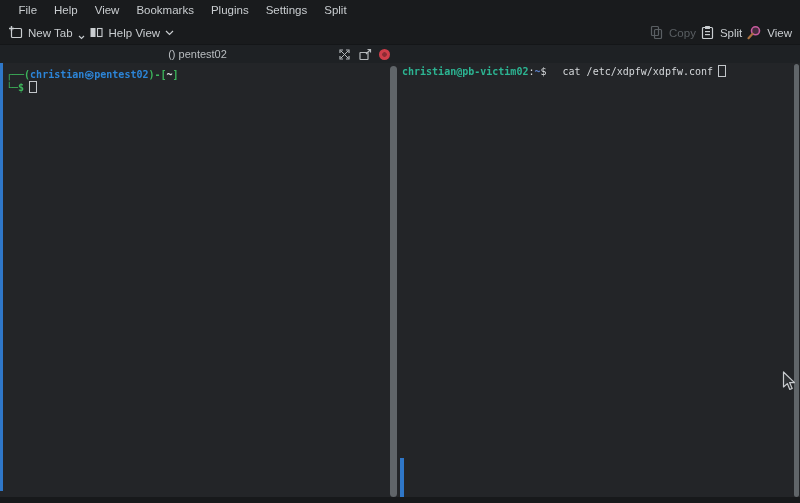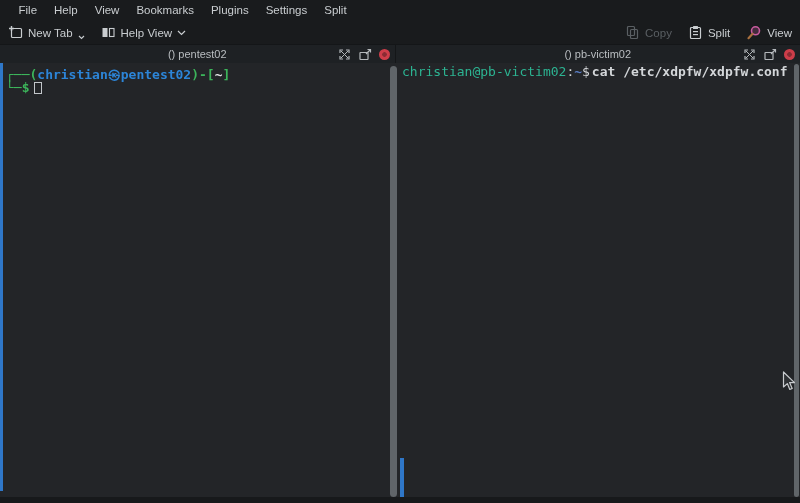--- a/index.html
+++ b/index.html
@@ -10,21 +10,21 @@
     -webkit-font-smoothing:antialiased;
   }
   .menubar{
     position:absolute;top:0;left:0;right:0;height:21px;
     display:flex;align-items:center;padding-left:10px;
     background:#191b1d;color:#c9cdd0;font-size:11.5px;
   }
   .menu-item{padding:0 8.5px;line-height:21px;cursor:default;}
   .toolbar{
     position:absolute;top:21px;left:0;right:0;height:23px;
-    display:flex;align-items:center;gap:16px;padding:0 8px;
+    display:flex;align-items:center;gap:4px;padding:0 8px;
     background:#191b1d;color:#c9cdd0;font-size:11.5px;
     border-bottom:1px solid #141618;
   }
   .tb-btn{display:flex;align-items:center;gap:5px;cursor:default;}
   .tb-btn.disabled{color:#5a5f63;align-items:center;}
   .tb-spacer{flex:1;}
   .headers{
     position:absolute;top:45px;left:0;right:0;height:18px;display:flex;
     background:#1e2124;
   }
@@ -35,34 +35,34 @@
   .split-header.left{width:395px;}
   .split-header.right{width:405px;border-left:1px solid #141618;}
   .hdr-icons{position:absolute;right:5px;top:0;height:100%;display:flex;align-items:center;gap:7px;}
   .close-btn{
     width:11px;height:11px;border-radius:50%;
     background:radial-gradient(circle at 50% 50%, #8a2b33 0 2px, #cd3d49 2.6px);
   }
   .term-area{position:absolute;top:63px;left:0;width:800px;height:434px;}
   .terminal{
     position:absolute;top:0;height:434px;background:#232528;
-    font-family:"DejaVu Sans Mono",monospace;font-size:13px;line-height:13px;
+    font-family:"DejaVu Sans Mono",monospace;font-size:10px;line-height:13px;
     color:#d4d7da;
   }
   .terminal.left{left:0;width:388px;padding-top:5px;box-sizing:border-box;}
   .terminal.right{left:399px;width:393px;padding-top:2px;box-sizing:border-box;}
   .term-line{white-space:pre;padding-left:6px;}
   .terminal.right .term-line{padding-left:3px;}
   .g{color:#3cb55b;font-weight:bold;}
   .b{color:#2c85d8;font-weight:bold;}
   .w{color:#e2e4e6;font-weight:bold;}
-  .tg{color:#2cb492;font-weight:normal;text-align:center;}
+  .tg{color:#2cb492;font-weight:bold;text-align:center;}
   .lb{color:#5b7fc7;font-weight:bold;}
   .pl{color:#d4d7da;}
-  .cmd{color:#d4d7da;margin-left:2px;font-weight:bold;}
+  .cmd{color:#d4d7da;margin-left:16px;}
   .cursor{
     display:inline-block;width:6px;height:10px;border:1px solid #c2c6ca;
     vertical-align:-2px;margin-left:5px;background:transparent;
   }
   .accent-left{position:absolute;left:0;top:0;width:3px;height:428px;background:#2f77c8;}
   .accent-right{position:absolute;left:400px;top:395px;width:4px;height:39px;background:#2f77c8;}
   .scrollbar{position:absolute;top:0;height:434px;background:#232528;}
   .scrollbar.mid{left:388px;width:11px;}
   .scrollbar.far{left:792px;width:8px;}
   .thumb{border-radius:3.5px;background:#606569;}
@@ -158,38 +158,20 @@
       </span>
       <span>
         <svg width="14" height="13" viewBox="0 0 14 13" fill="none" stroke="#b4b8bb" stroke-width="1.2">
           <rect x="2" y="4.5" width="8" height="7" rx="0.5"></rect>
           <path d="M8 6 L12.5 1.5 M9.5 1.5 H12.5 V4.5"></path>
         </svg>
       </span>
       <span class="close-btn"></span>
     </span>
   </div>
-  <div class="split-header right">
-    <span>() pb-victim02</span>
-    <span class="hdr-icons">
-      <span>
-        <svg width="13" height="13" viewBox="0 0 13 13" fill="none" stroke="#b4b8bb" stroke-width="1.2">
-          <path d="M2 5 V2 H5 M8 2 H11 V5 M11 8 V11 H8 M5 11 H2 V8"></path>
-          <path d="M3 3 L10 10 M10 3 L3 10" stroke-width="1"></path>
-        </svg>
-      </span>
-      <span>
-        <svg width="14" height="13" viewBox="0 0 14 13" fill="none" stroke="#b4b8bb" stroke-width="1.2">
-          <rect x="2" y="4.5" width="8" height="7" rx="0.5"></rect>
-          <path d="M8 6 L12.5 1.5 M9.5 1.5 H12.5 V4.5"></path>
-        </svg>
-      </span>
-      <span class="close-btn"></span>
-    </span>
-  </div>
 </div>
 
 <div class="term-area">
   <div class="terminal left">
     <div class="term-line"><span class="g">┌──(</span><span class="b">christian㉿pentest02</span><span class="g">)-[</span><span class="w">~</span><span class="g">]</span></div>
     <div class="term-line"><span class="g">└─$</span><span class="cursor"></span></div>
   </div>
 
   <div class="scrollbar mid">
     <div class="thumb"></div>

